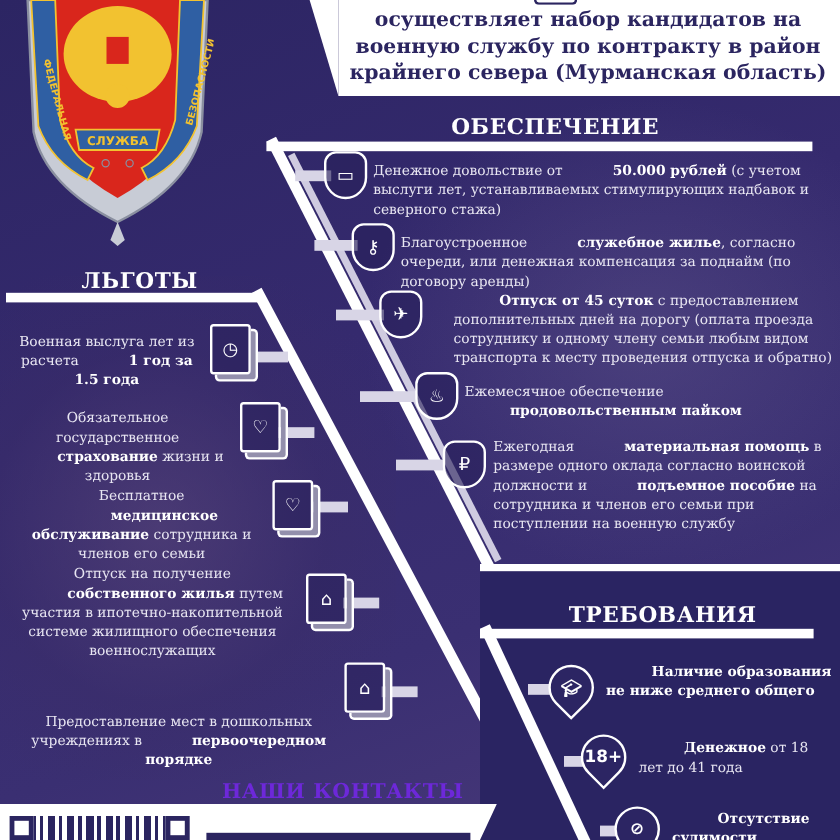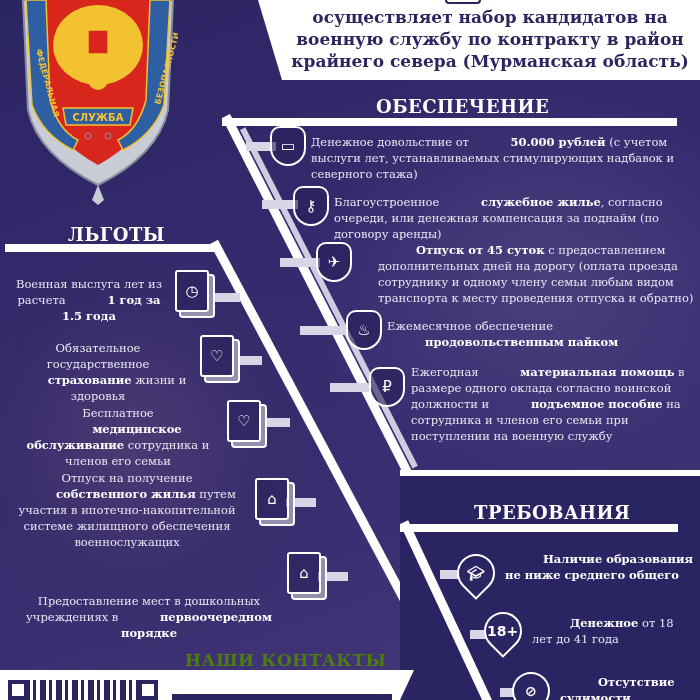--- a/index.html
+++ b/index.html
@@ -86,21 +86,21 @@
     position: absolute; left: 400px; top: 670px; width: 0; height: 0;
     border-top: 30px solid #ffffff; border-right: 14px solid transparent;
   }
   .qr {
     position: absolute; left: 8px; top: 680px; width: 150px; height: 20px;
     background:
       repeating-linear-gradient(90deg, #2b2560 0 6px, #ffffff 6px 9px, #2b2560 9px 12px, #ffffff 12px 16px);
   }
   .qr-corner { position: absolute; width: 20px; height: 20px; border: 4px solid #2b2560; background: #fff; }
   .contacts-title {
-    position: absolute; left: 185px; top: 650px; font-size: 17px; font-weight: bold; color: #4d7c0f;
+    position: absolute; left: 185px; top: 650px; font-size: 17px; font-weight: bold; color: #6d28d9;
     letter-spacing: 0.5px;
   }
   .contacts-bar { position: absolute; left: 172px; top: 694px; width: 220px; height: 6px; background: #2b2560; }
 </style>
 </head>
 <body>
 
 <div class="bg-photo"></div>
 <div class="bg-photo2"></div>
 

